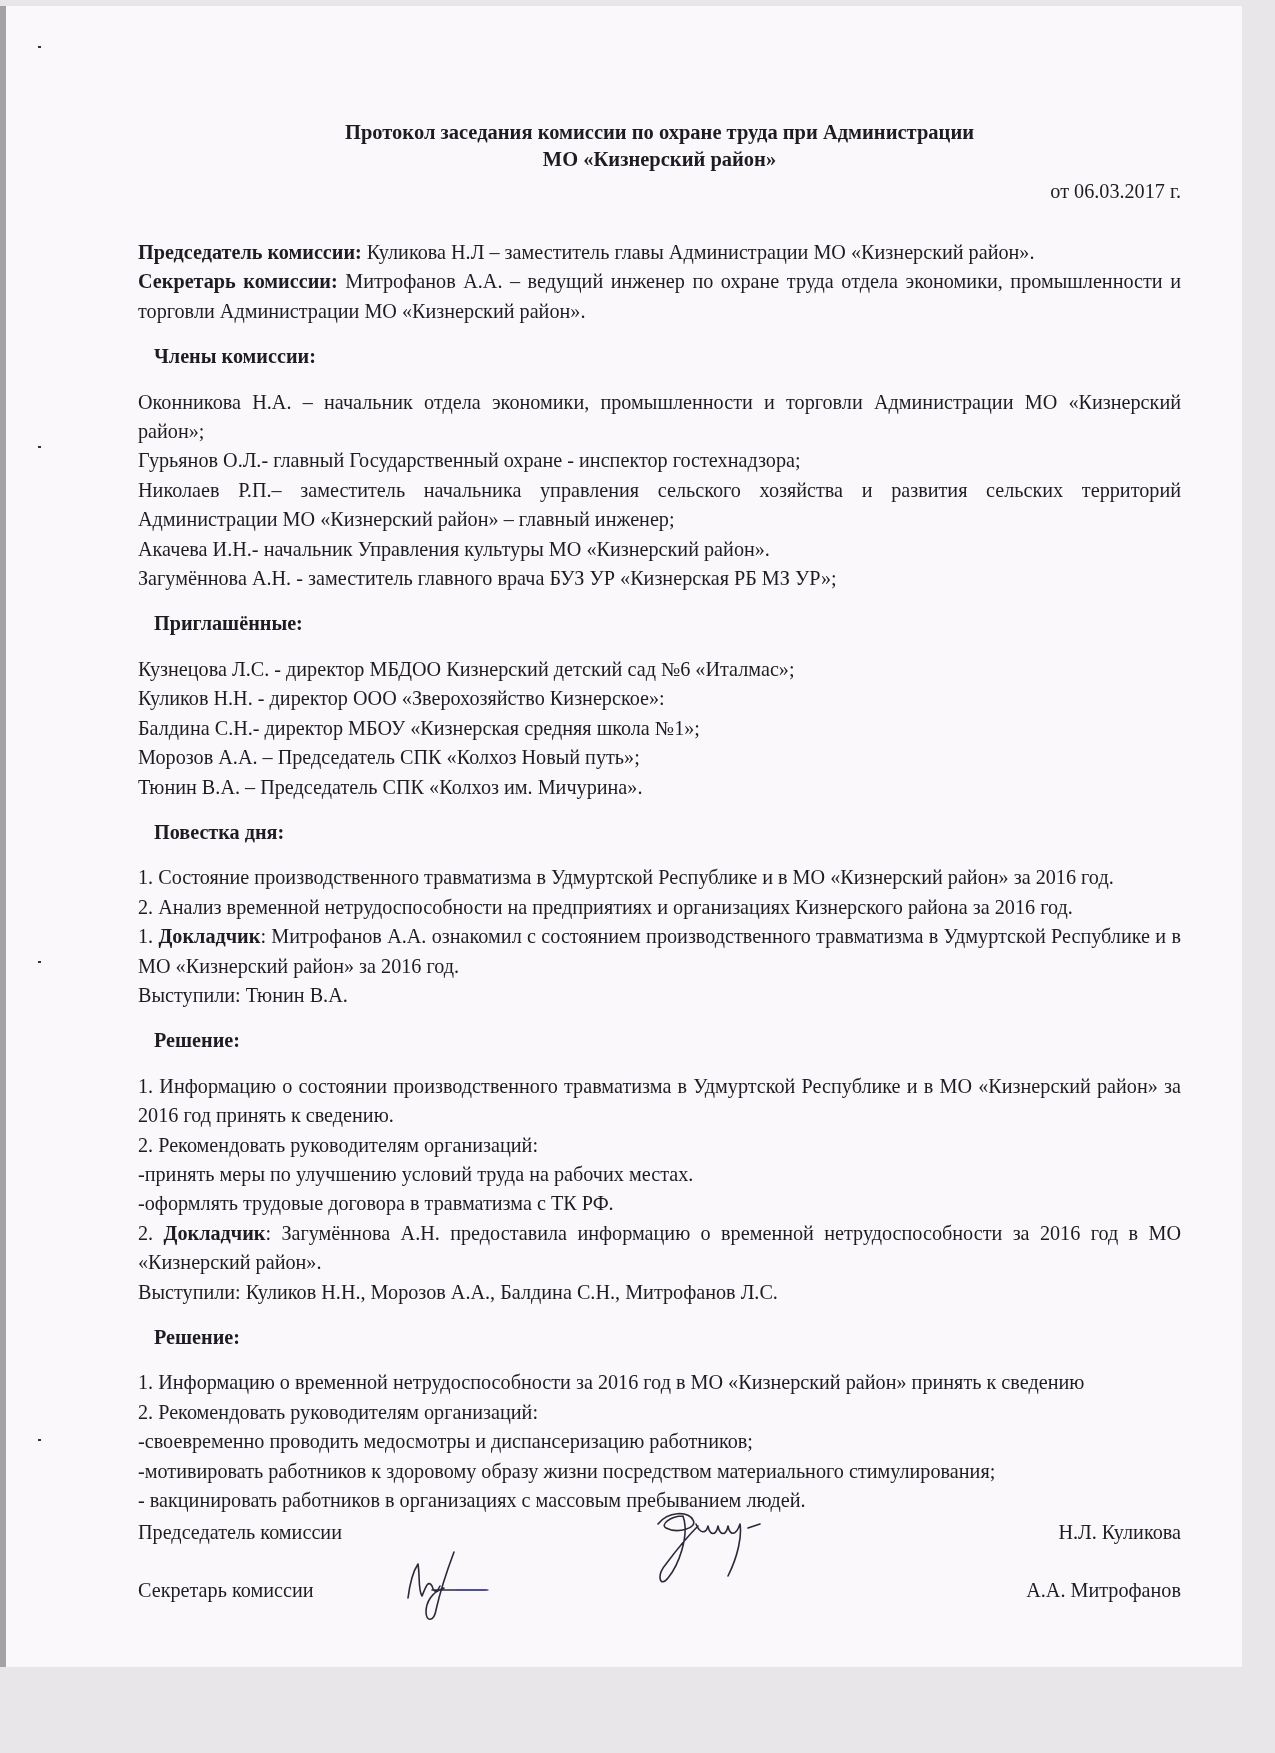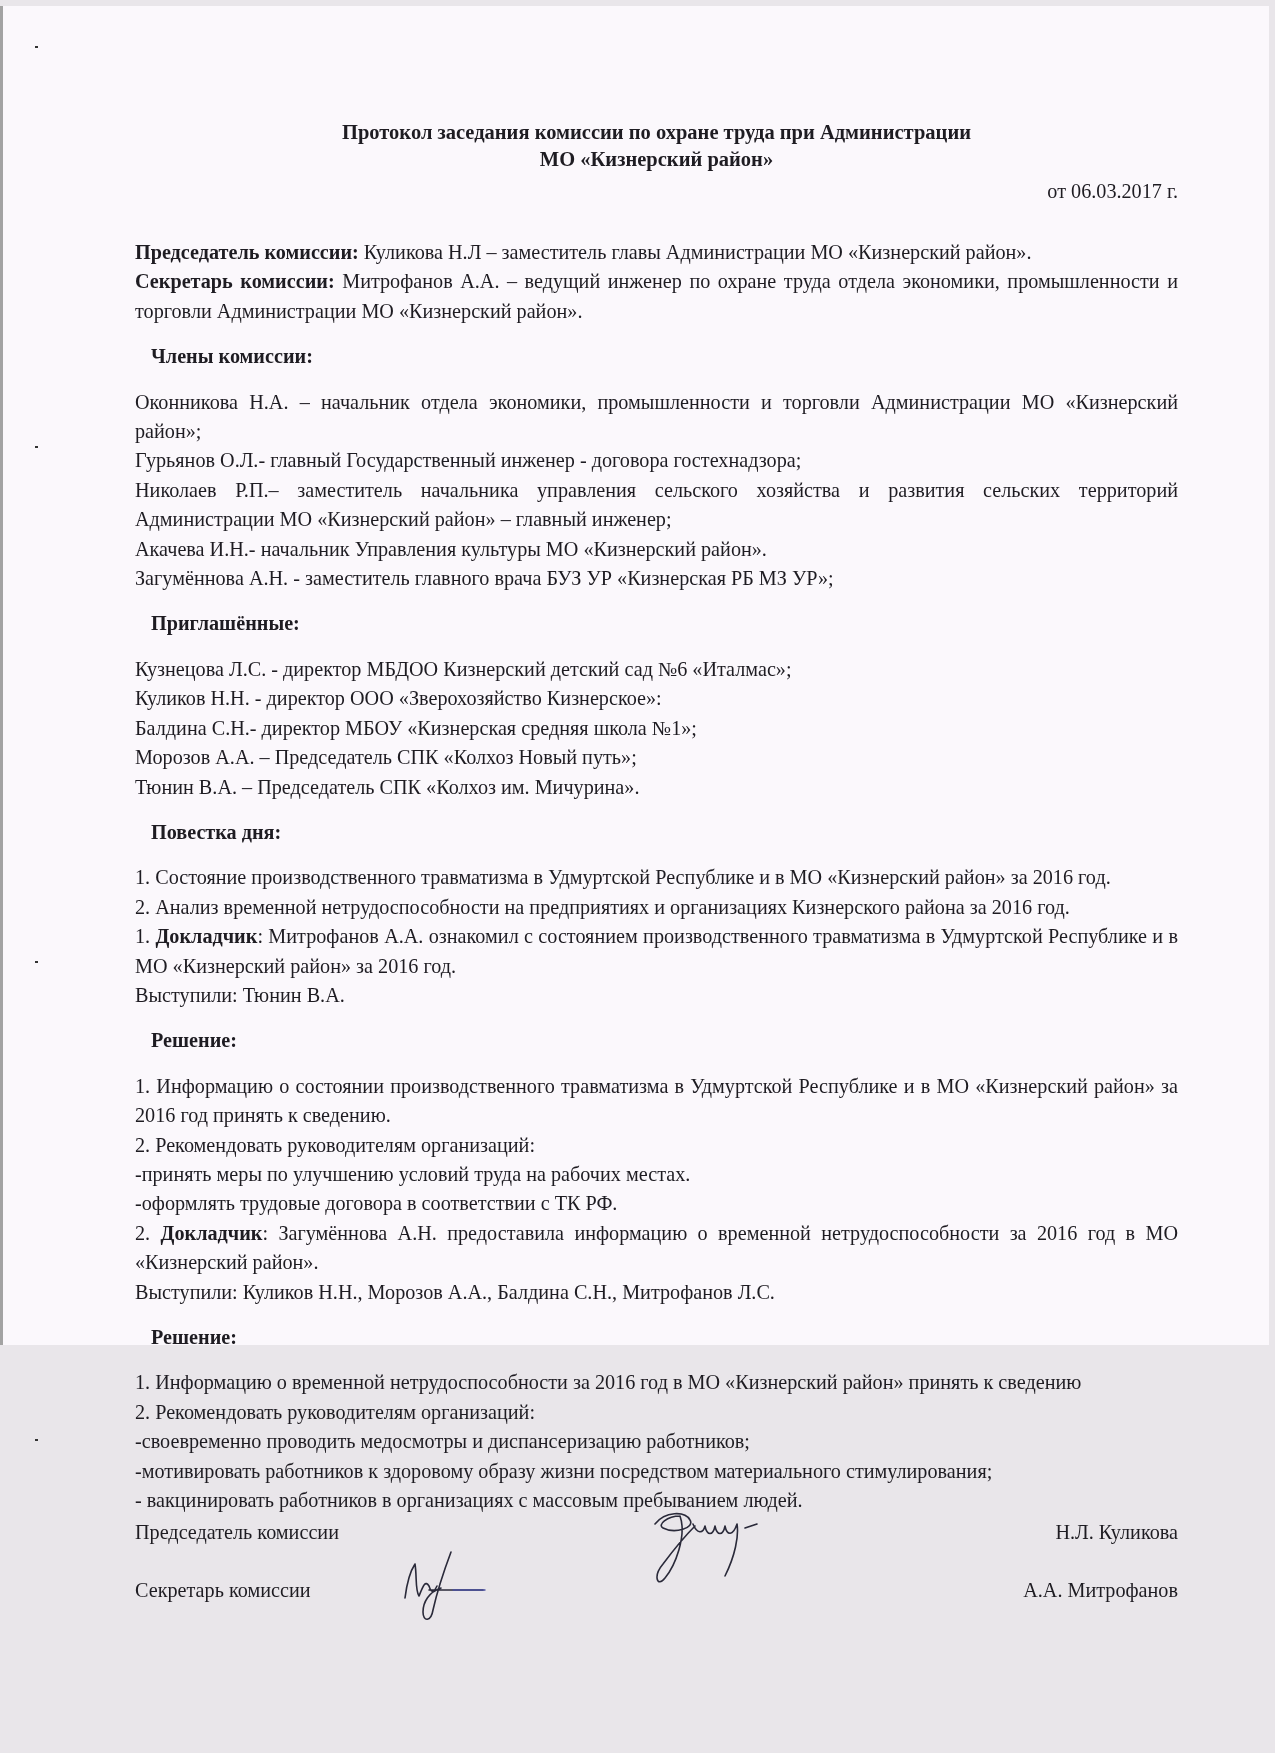--- a/index.html
+++ b/index.html
@@ -13,24 +13,23 @@
       position: relative;
       overflow: hidden;
       font-family: "Liberation Serif", "DejaVu Serif", serif;
       color: #1e1c22;
     }
     .sheet {
       position: absolute;
       left: 0;
       top: 6px;
       width: 1236px;
-      height: 1339px;
+      height: 1661px;
       background: #fbf8fc;
-      border-left: 3px solid #a3a3a3;
-      padding-left: 30px;
+      border-left: 6px solid #a3a3a3;
     }
     .scan-mark {
       position: absolute;
       width: 3px;
       height: 2px;
       background: #333;
     }
     .content {
       position: absolute;
       left: 132px;
@@ -102,21 +101,21 @@
       <div>МО «Кизнерский район»</div>
     </div>
     <div class="date">от 06.03.2017 г.</div>
 
     <div class="body">
       <p class="p"><span class="b">Председатель комиссии:</span><span> Куликова Н.Л  –  заместитель главы Администрации МО «Кизнерский район».</span></p>
       <p class="p"><span class="b">Секретарь комиссии:</span><span> Митрофанов А.А. – ведущий инженер по охране труда отдела экономики, промышленности и торговли Администрации МО «Кизнерский район».</span></p>
 
       <p class="heading">Члены комиссии:</p>
       <p class="p">Оконникова Н.А. – начальник отдела экономики, промышленности и торговли Администрации МО  «Кизнерский район»;</p>
-      <p class="p">Гурьянов О.Л.- главный Государственный инженер -  договора гостехнадзора;</p>
+      <p class="p">Гурьянов О.Л.- главный Государственный охране -  инспектор гостехнадзора;</p>
       <p class="p">Николаев Р.П.– заместитель начальника управления сельского хозяйства и развития сельских территорий Администрации МО «Кизнерский район» – главный инженер;</p>
       <p class="p">Акачева И.Н.- начальник  Управления культуры МО «Кизнерский район».</p>
       <p class="p">Загумённова А.Н. -   заместитель главного врача БУЗ УР «Кизнерская РБ МЗ УР»;</p>
 
       <p class="heading">Приглашённые:</p>
       <p class="p">Кузнецова Л.С. - директор  МБДОО Кизнерский детский сад №6 «Италмас»;</p>
       <p class="p">Куликов Н.Н. - директор ООО «Зверохозяйство Кизнерское»:</p>
       <p class="p">Балдина С.Н.- директор МБОУ «Кизнерская средняя школа №1»;</p>
       <p class="p">Морозов А.А. – Председатель СПК «Колхоз Новый путь»;</p>
       <p class="p">Тюнин В.А. – Председатель СПК «Колхоз им. Мичурина».</p>
@@ -124,21 +123,21 @@
       <p class="heading">Повестка дня:</p>
       <p class="p">1. Состояние производственного травматизма в Удмуртской Республике и в МО «Кизнерский район» за  2016 год.</p>
       <p class="p">2. Анализ временной нетрудоспособности на предприятиях и организациях  Кизнерского района за  2016 год.</p>
 
       <p class="p"><span> 1. </span><span class="b">Докладчик</span><span>: Митрофанов А.А. ознакомил с состоянием производственного травматизма в Удмуртской Республике и в МО «Кизнерский район» за 2016 год.</span></p>
       <p class="p">Выступили:  Тюнин В.А.</p>
       <p class="heading">Решение:</p>
       <p class="p">1. Информацию о состоянии производственного травматизма в Удмуртской Республике и в МО «Кизнерский район» за  2016 год принять к сведению.</p>
       <p class="p">2. Рекомендовать руководителям организаций:</p>
       <p class="p">-принять меры по улучшению условий труда на рабочих местах.</p>
-      <p class="p">-оформлять трудовые договора в соответствии с ТК РФ.</p>
+      <p class="p">-оформлять трудовые договора в травматизма с ТК РФ.</p>
 
       <p class="p"><span>2. </span><span class="b">Докладчик</span><span>: Загумённова А.Н. предоставила информацию о временной нетрудоспособности за 2016 год в МО «Кизнерский район».</span></p>
       <p class="p">Выступили: Куликов Н.Н., Морозов А.А., Балдина С.Н., Митрофанов Л.С.</p>
       <p class="heading">Решение:</p>
       <p class="p">1. Информацию о временной нетрудоспособности за  2016 год в МО «Кизнерский район» принять к сведению</p>
       <p class="p">2. Рекомендовать руководителям организаций:</p>
       <p class="p">-своевременно проводить медосмотры и диспансеризацию работников;</p>
       <p class="p">-мотивировать работников к здоровому образу жизни посредством материального стимулирования;</p>
       <p class="p">- вакцинировать работников в организациях с массовым пребыванием людей.</p>
     </div>

